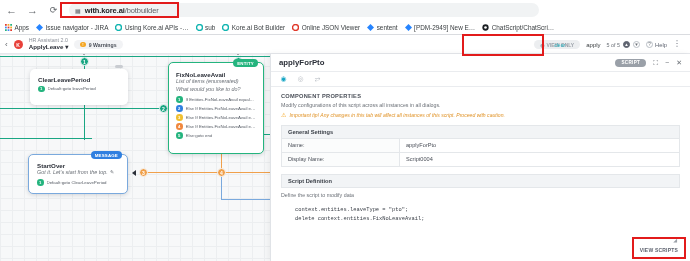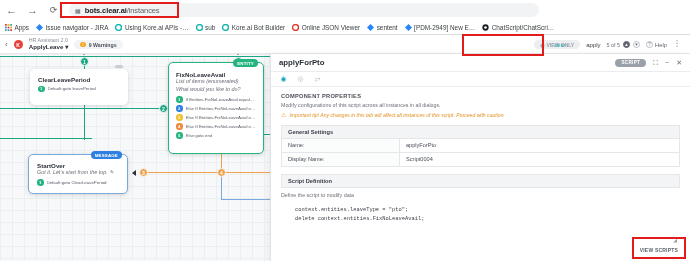--- a/index.html
+++ b/index.html
@@ -216,21 +216,21 @@
 <body>
 
 <div class="browser">
 
   <div class="nav-bar">
     <div class="nav-btn">←</div>
     <div class="nav-btn">→</div>
     <div class="nav-btn" style="font-size:9px;">⟳</div>
     <div class="omnibox">
       <span class="lock">▦</span>
-      <span class="url"><span>bots.clear.ai</span><span class="path">/instances</span></span>
+      <span class="url"><span>with.kore.ai</span><span class="path">/botbuilder</span></span>
     </div>
     <div class="anno-url"></div>
   </div>
 
   <div class="bookmarks">
     <div class="bm">
       <svg class="ico" viewBox="0 0 8 8">
         <rect x="0" y="0" width="2" height="2" fill="#e0392b"></rect>
           <rect x="3" y="0" width="2" height="2" fill="#f5a623"></rect>
           <rect x="6" y="0" width="2" height="2" fill="#24b47e"></rect>

